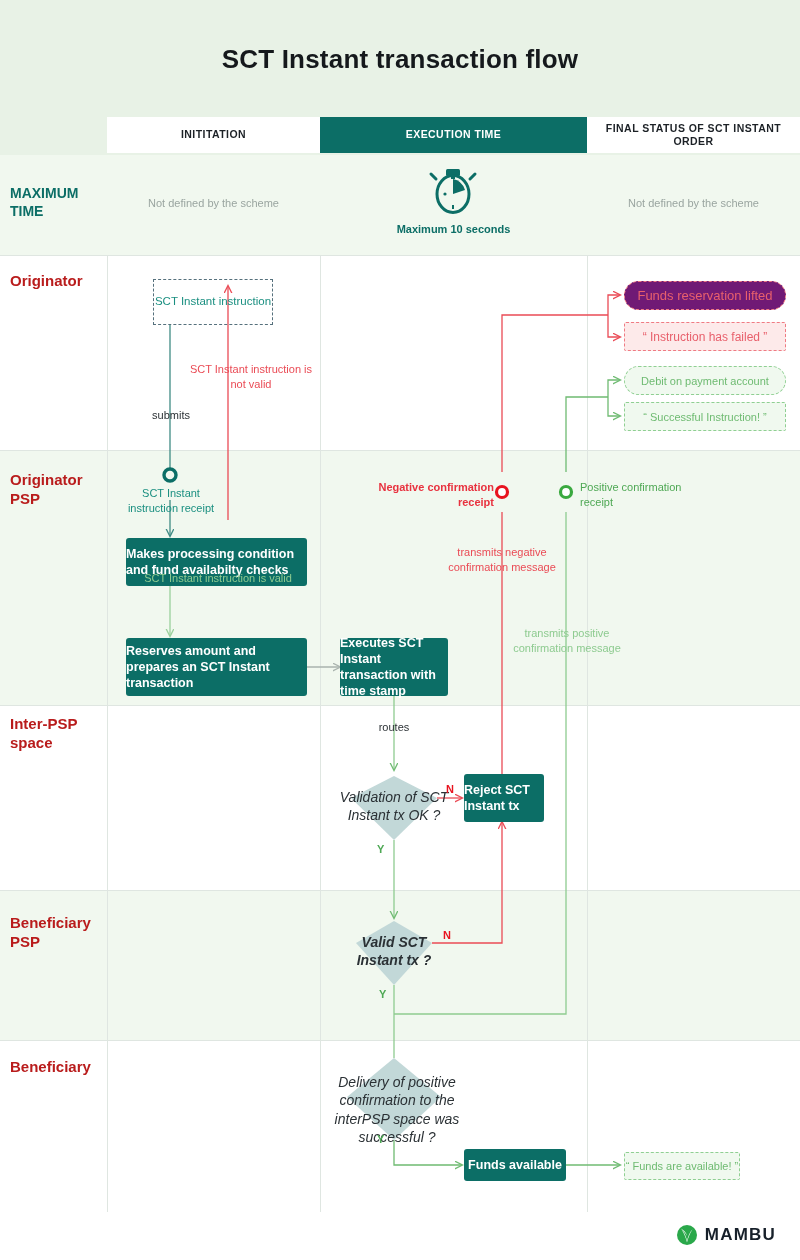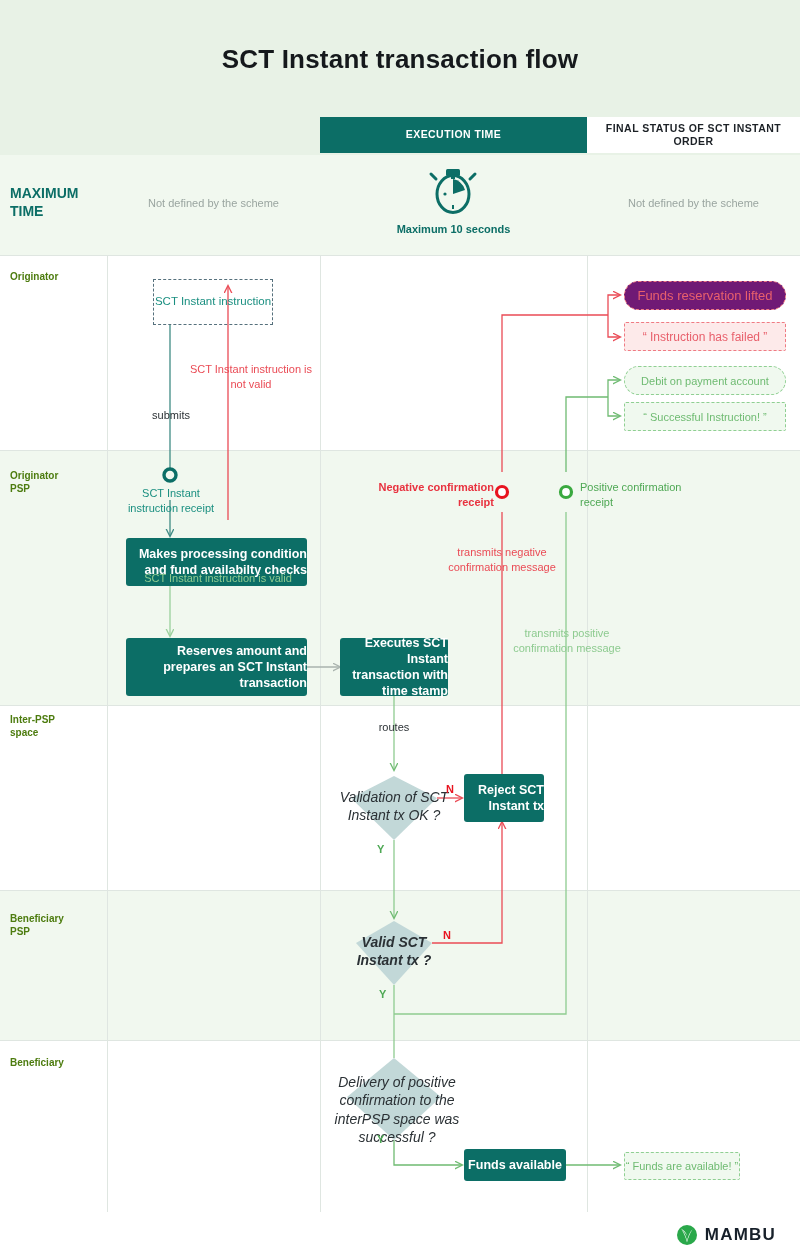--- a/index.html
+++ b/index.html
@@ -55,23 +55,23 @@
     position: absolute;
     left: 0;
     width: 800px;
     box-sizing: border-box;
   }
   .lane.tint { background: #f1f8ef; }
   .lane.plain { background: #ffffff; }
   .lane-label {
     position: absolute;
     left: 10px;
-    font-size: 10px;
-    font-weight: bold;
-    color: #4d7c0f;
+    font-size: 15px;
+    font-weight: bold;
+    color: #b91c1c;
     line-height: 1.28;
     white-space: pre-line;
   }
   .lane-label.teal {
     color: #0c6e66;
     font-size: 14px;
   }
   .vline {
     position: absolute;
     width: 1px;
@@ -98,21 +98,21 @@
     text-align: center;
     width: 267px;
   }
   
   .node {
     position: absolute;
     box-sizing: border-box;
     display: flex;
     align-items: center;
     justify-content: center;
-    text-align: right;
+    text-align: left;
   }
   .node.solid {
     background: #0c6e66;
     color: #ffffff;
     font-weight: bold;
     font-size: 12.5px;
     line-height: 1.3;
     border-radius: 3px;
   }
   .node.dashed-teal {
@@ -203,20 +203,23 @@
     letter-spacing: 1.2px;
   }
 </style>
 </head>
 <body>
 
 <div id="root">
 
   <div class="page-title">SCT Instant transaction flow</div>
 
+  <div class="colheader" style="left:107px; width:213px;">
+    <span>INITITATION</span>
+  </div>
   <div class="colheader accent" style="left:320px; width:267px;">
     <span>EXECUTION TIME</span>
   </div>
   <div class="colheader" style="left:587px; width:213px;">
     <span>FINAL STATUS OF SCT INSTANT ORDER</span>
   </div>
 
   <div class="lane tint" style="top:155px; height:100px;"></div>
   <div class="lane plain" style="top:255px; height:195px;"></div>
   <div class="lane tint" style="top:450px; height:255px;"></div>

